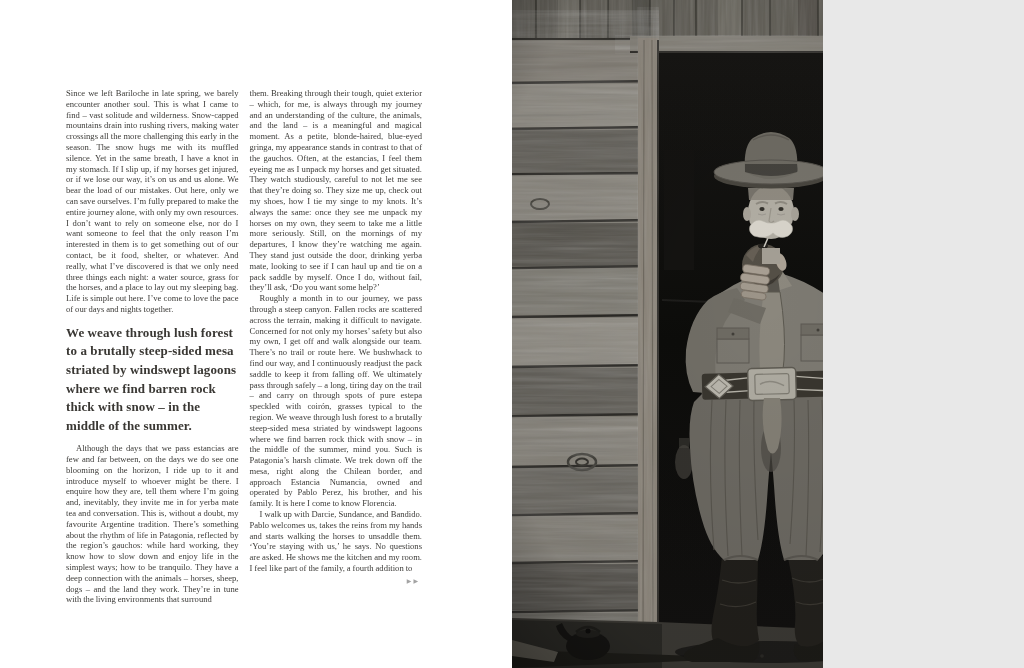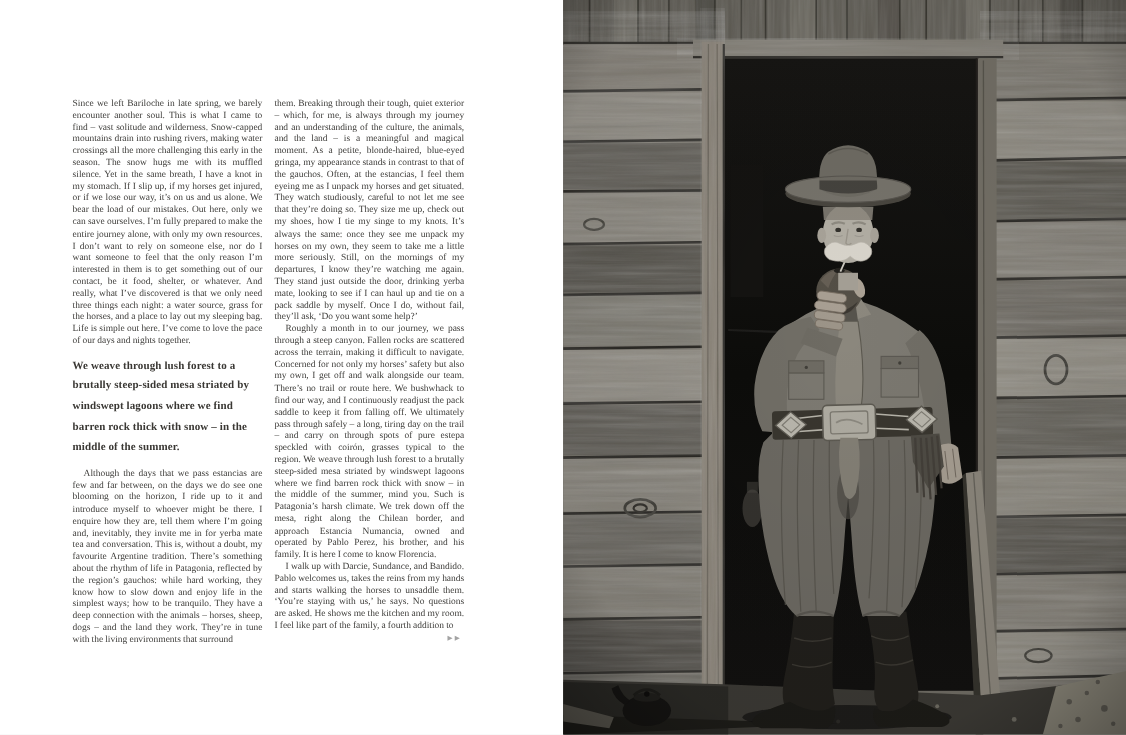--- a/index.html
+++ b/index.html
@@ -1,26 +1,26 @@
 <!DOCTYPE html>
 <html lang="en"><head>
 <meta charset="utf-8">
 <style>
   html,body{margin:0;padding:0;background:#e8e8e8;}
-  .spread{position:relative;width:1024px;height:668px;background:#ffffff;overflow:hidden;
+  .spread{position:relative;width:823px;height:668px;background:#ffffff;overflow:hidden;
           font-family:"Liberation Serif",serif;}
   
   .page-left{position:absolute;left:0;top:0;width:512px;height:668px;background:#ffffff;}
   .text-block{position:absolute;left:66px;top:88px;width:356px;display:flex;gap:11px;}
   .col{width:173px;}
   .body{margin:0;font-size:8.6px;line-height:10.8px;color:#3c3b38;text-align:justify;
         hyphens:auto;-webkit-hyphens:auto;word-spacing:-0.2px;}
   .body.indent{text-indent:10px;}
   .pullquote{margin:9px 0 8px 0;font-family:"Liberation Serif",serif;font-weight:bold;
-             font-size:10px;line-height:18.6px;color:#3a3834;text-align:left;
+             font-size:13px;line-height:18.6px;color:#3a3834;text-align:left;
              letter-spacing:0.1px;}
   .cont-marker{margin-top:3px;text-align:right;font-size:6px;color:#a3a3a3;
                letter-spacing:2px;padding-right:2px;font-family:"DejaVu Sans",sans-serif;}
   .folio{position:absolute;left:66px;top:627px;width:356px;text-align:center;
          font-size:8px;color:#8f8f8f;letter-spacing:0.5px;}
   
   .page-right{position:absolute;left:512px;top:0;width:512px;height:668px;background:#1a1918;}
   .page-right svg{display:block;}
 </style>
 </head>

